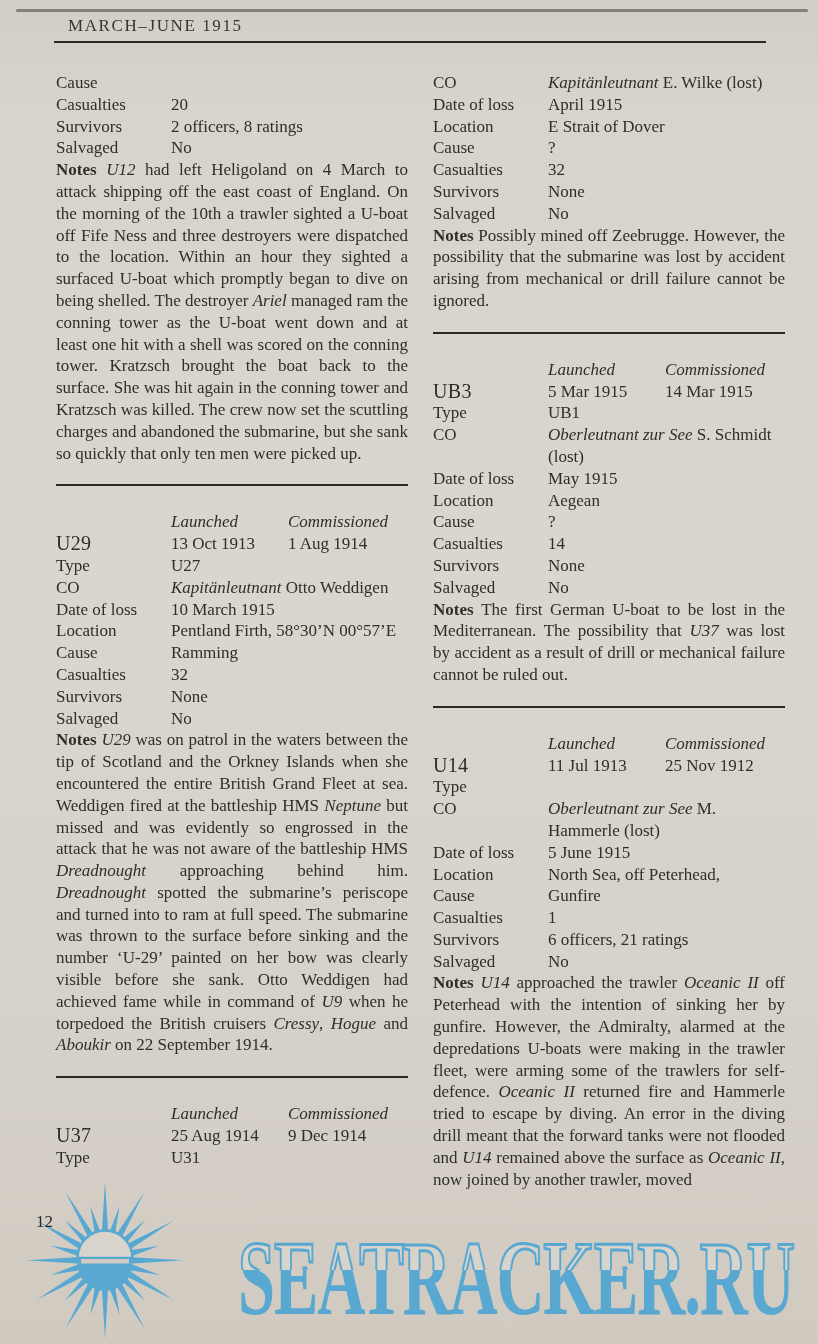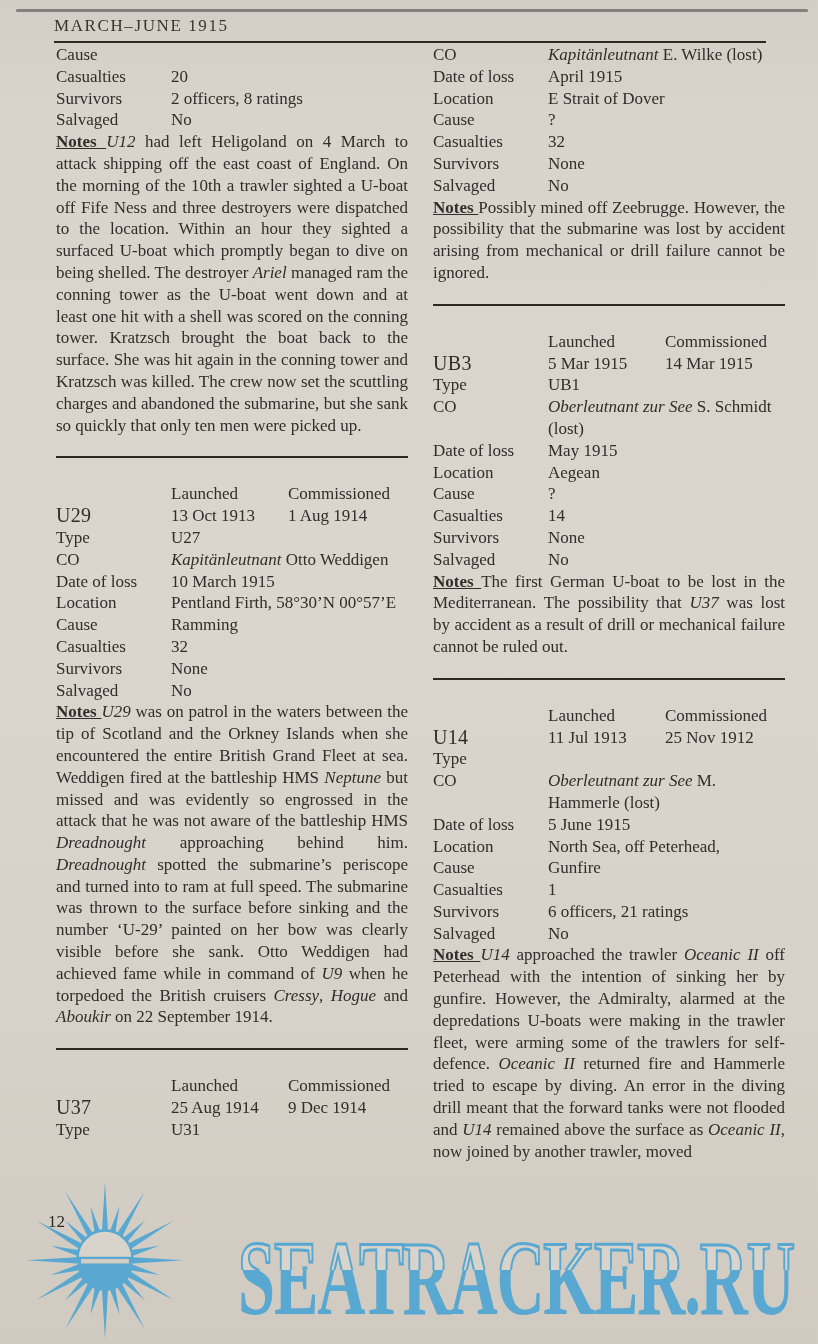--- a/index.html
+++ b/index.html
@@ -3,39 +3,39 @@
 <meta charset="utf-8">
 <style>
   html,body{margin:0;padding:0;}
   body{
     width:818px;height:1344px;position:relative;overflow:hidden;
     background:linear-gradient(180deg,#d2cdc5 0%,#d9d4cb 8%,#dbd6cd 45%,#d7d2c9 75%,#d0cac1 100%);
     font-family:"Liberation Serif","DejaVu Serif",serif;
     color:#312d27;
   }
   .scan-edge{position:absolute;top:9px;left:16px;right:10px;height:3px;background:rgba(40,34,28,.45);border-radius:2px;}
-  .running-head{position:absolute;left:54px;top:16px;font-size:17px;letter-spacing:1.6px;color:#39342d;}
+  .running-head{position:absolute;left:68px;top:16px;font-size:17px;letter-spacing:1.6px;color:#39342d;}
   .head-rule{position:absolute;left:54px;top:41px;width:712px;height:2px;background:#2c2822;}
-  .col{position:absolute;top:44px;width:352px;font-size:17px;line-height:21.8px;}
+  .col{position:absolute;top:72px;width:352px;font-size:17px;line-height:21.8px;}
   #col-left{left:56px;}
   #col-right{left:433px;}
   .row{display:flex;}
   .row .lbl{width:115px;flex:none;}
   .row .val{flex:1;}
   .it{font-style:italic;}
   .entry-head{display:grid;grid-template-columns:115px 117px 1fr;align-items:end;}
   .entry-name{font-weight:normal;font-size:20px;letter-spacing:.3px;}
-  .col-cap{}
+  .col-cap{font-style:italic;}
   .divider{height:2px;background:#2c2822;margin:20px 0 25px 0;}
   .notes{text-align:justify;margin:0;}
-  .notes .notes-label{font-weight:bold;text-decoration:underline;}
+  .notes .notes-label{font-weight:bold;}
   
   .watermark{position:absolute;left:0;top:1175px;width:720px;height:169px;pointer-events:none;}
   .sun{position:absolute;left:0;top:0;width:210px;height:169px;}
-  .pageno{position:absolute;left:48px;top:1212px;font-size:17px;color:#2c2822;z-index:5;}
+  .pageno{position:absolute;left:36px;top:1212px;font-size:17px;color:#2c2822;z-index:5;}
   .wm-wrap{position:absolute;left:238px;top:49px;width:560px;height:110px;}
   .wm-text{
     font-family:"Liberation Serif","DejaVu Serif",serif;font-weight:bold;
     font-size:106px;line-height:110px;white-space:nowrap;letter-spacing:-2px;
     transform:scaleX(.63);transform-origin:left top;
   }
   .wm-solid{position:absolute;left:0;top:0;color:#59a8d1;}
   .wm-top{position:absolute;left:0;top:0;width:900px;height:46px;overflow:hidden;}
   .wm-outline{position:absolute;left:0;top:0;color:#d9d4cb;-webkit-text-stroke:3px #59a8d1;}
 </style>

